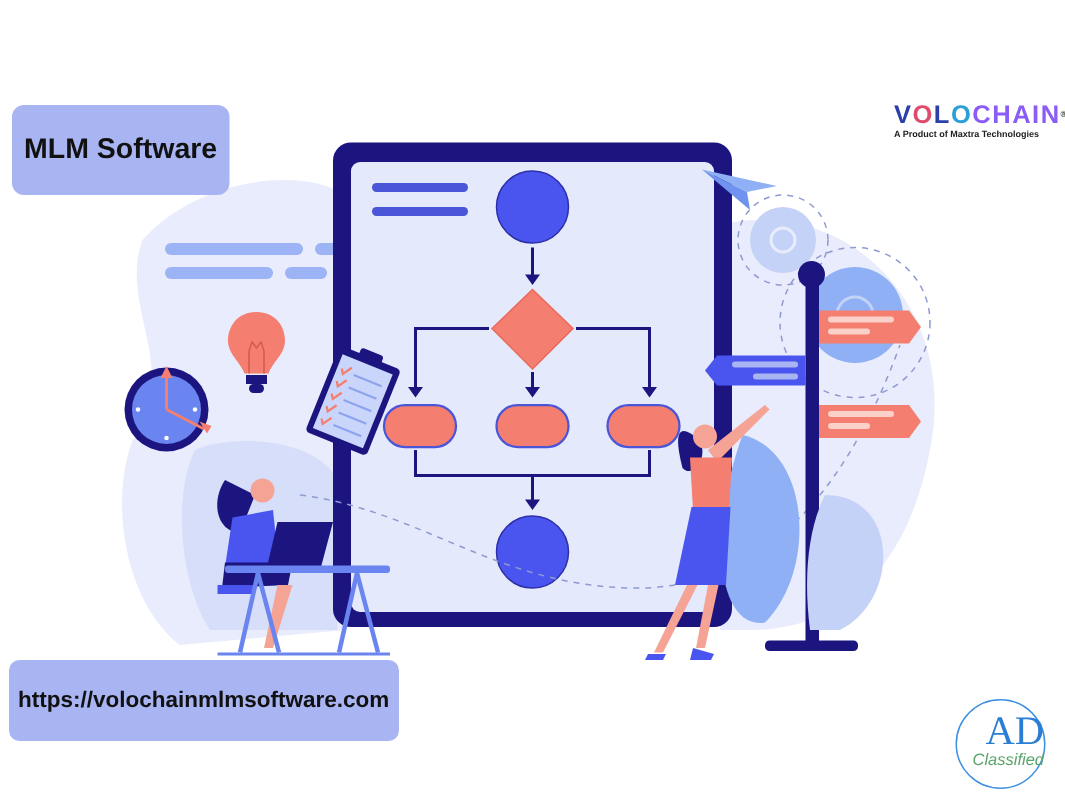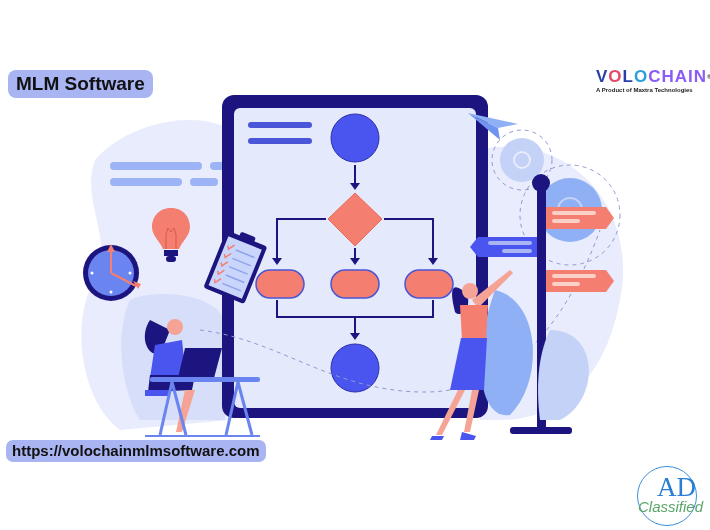--- a/index.html
+++ b/index.html
@@ -1,31 +1,31 @@
 <!DOCTYPE html>
 <html><head>
 <meta charset="utf-8">
 <style>
   html,body{margin:0;padding:0;background:#ffffff;}
   body{width:710px;height:530px;position:relative;overflow:hidden;font-family:"Liberation Sans",sans-serif;}
   .abs{position:absolute;}
-  .title-pill{left:8px;top:70px;height:28px;padding:0 8px;background:#a9b4f2;border-radius:8px;
+  .title-pill{left:8px;top:70px;height:28px;padding:16px 8px;background:#a9b4f2;border-radius:8px;
     font-weight:bold;font-size:19px;color:#111;line-height:28px;}
-  .url-pill{left:6px;top:440px;height:22px;padding:0 6px;background:#a9b4f2;border-radius:7px;
+  .url-pill{left:6px;top:440px;height:22px;padding:16px 6px;background:#a9b4f2;border-radius:7px;
     font-weight:bold;font-size:15px;color:#111;line-height:22px;}
   .logo{left:596px;top:68px;width:110px;}
   .logo-main{font-weight:bold;font-size:17px;letter-spacing:1px;line-height:18px;}
   .logo-main .v{color:#2b3fa8}.logo-main .o1{color:#e04b6b}.logo-main .l{color:#2b3fa8}
   .logo-main .o2{color:#2aa0d8}.logo-main .chain{color:#8b5cf6}
   .logo-reg{font-size:6px;vertical-align:top;color:#444;}
   .logo-sub{font-size:6px;font-weight:bold;color:#222;margin-top:1px;white-space:nowrap;}
   .ad{left:637px;top:466px;width:60px;height:60px;border:1.5px solid #3a8fe0;border-radius:50%;
     text-align:right;box-sizing:border-box;}
   .ad-big{font-family:"Liberation Serif",serif;font-size:27px;color:#2a7fd4;line-height:28px;margin-top:6px;}
-  .ad-small{font-size:15px;font-style:italic;color:#5aa56a;line-height:12px;}
+  .ad-small{font-size:11px;font-style:italic;color:#5aa56a;line-height:12px;}
 </style>
 </head>
 <body>
 
 <svg class="abs" style="left:0;top:0" width="710" height="530" viewBox="0 0 710 530">
 
   <g>
     <path d="M95 160 C 130 120, 200 110, 230 130 L 230 420 L 120 430 C 80 400, 70 320, 95 280 C 115 240, 80 200, 95 160 Z" fill="#e8ecfc"></path>
     <path d="M480 150 C 560 130, 640 200, 620 300 C 605 380, 560 420, 500 420 L 480 420 Z" fill="#e8ecfc"></path>
     <path d="M130 300 C 150 290, 210 290, 225 320 L 225 420 L 140 420 C 120 390, 115 330, 130 300 Z" fill="#d6defa"></path>

